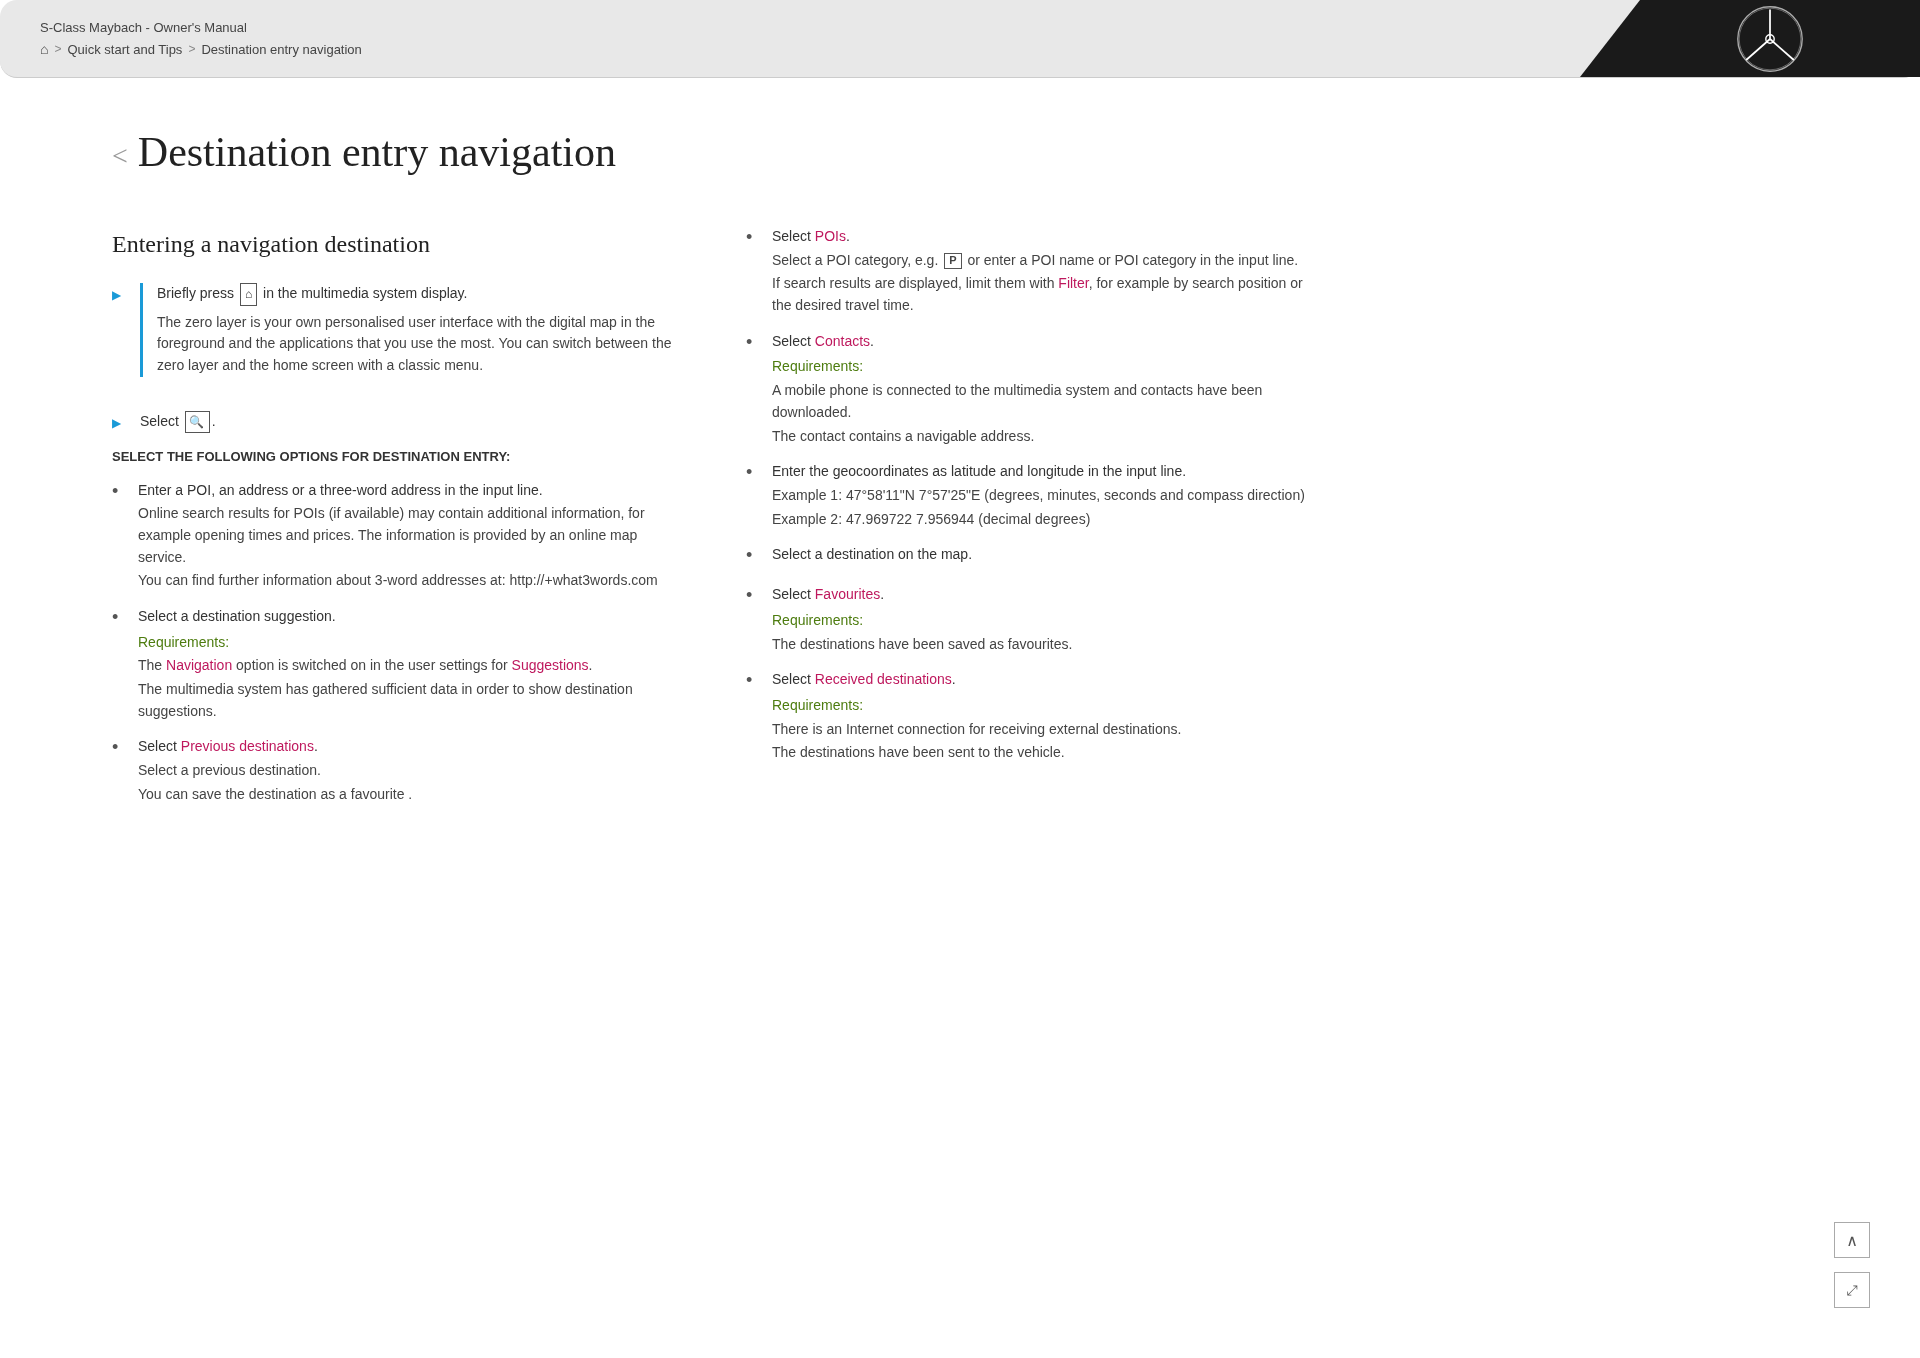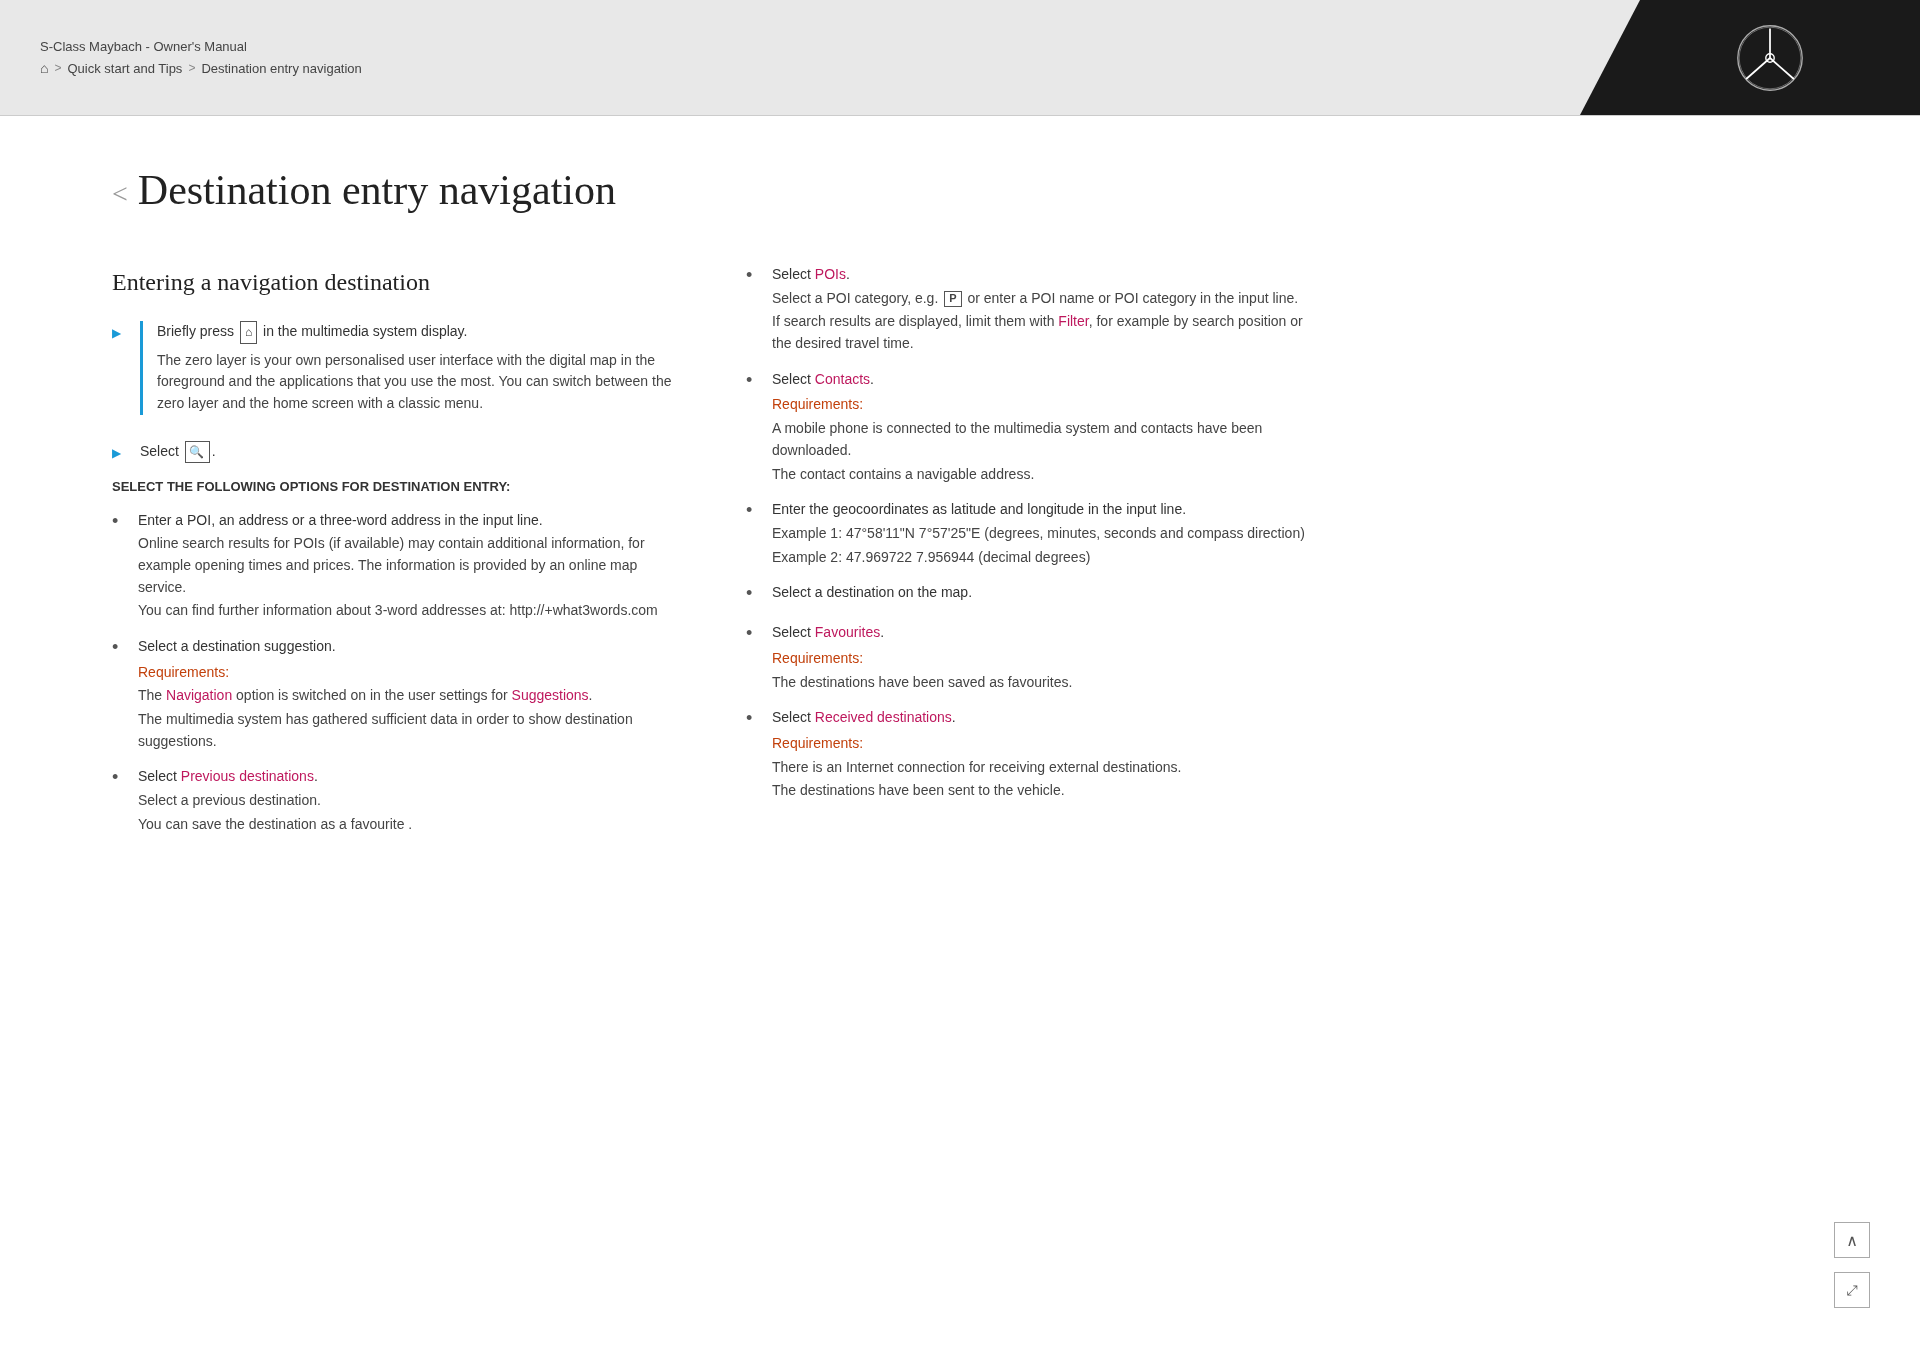--- a/index.html
+++ b/index.html
@@ -9,24 +9,25 @@
       color: #333;
       background: #fff;
       width: 1920px;
       min-height: 1358px;
     }
 
     
     .header {
       display: flex;
       align-items: stretch;
-      height: 116px;
+      height: 78px;
       background: #e8e8e8;
       border-bottom: 1px solid #ccc;
       position: relative;
+      border-radius: 17px;
     }
     .header-content {
       display: flex;
       flex-direction: column;
       justify-content: center;
       padding: 0 40px;
       flex: 1;
     }
     .header-title {
       font-size: 13px;
@@ -157,39 +158,39 @@
       color: #555;
       font-size: 18px;
       margin-top: -2px;
       flex-shrink: 0;
       width: 14px;
     }
     .bullet-content {
       flex: 1;
     }
     .requirements-label {
-      color: #c2410c;
+      color: #4d7c0f;
       margin-top: 4px;
     }
     .requirements-text {
       color: #444;
       margin-top: 2px;
     }
 
     
     a, .link-blue {
       color: #be185d;
       text-decoration: none;
     }
 
     
     .step-section {
       border-left: 3px solid #1a9ad7;
       padding-left: 14px;
-      margin-bottom: 12px;
+      margin-bottom: 20px;
     }
 
     
     .footer {
       text-align: center;
       color: #555;
       font-size: 13px;
       margin-top: 60px;
       padding-bottom: 20px;
     }

